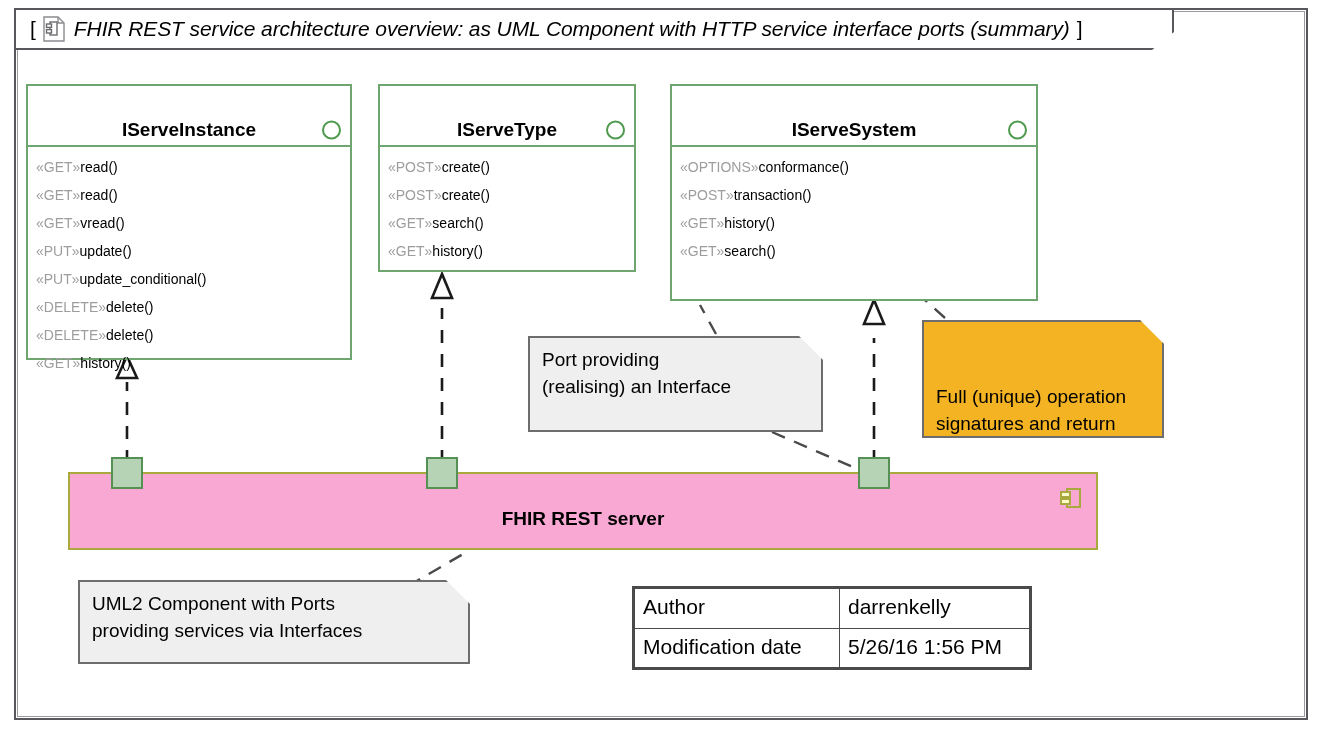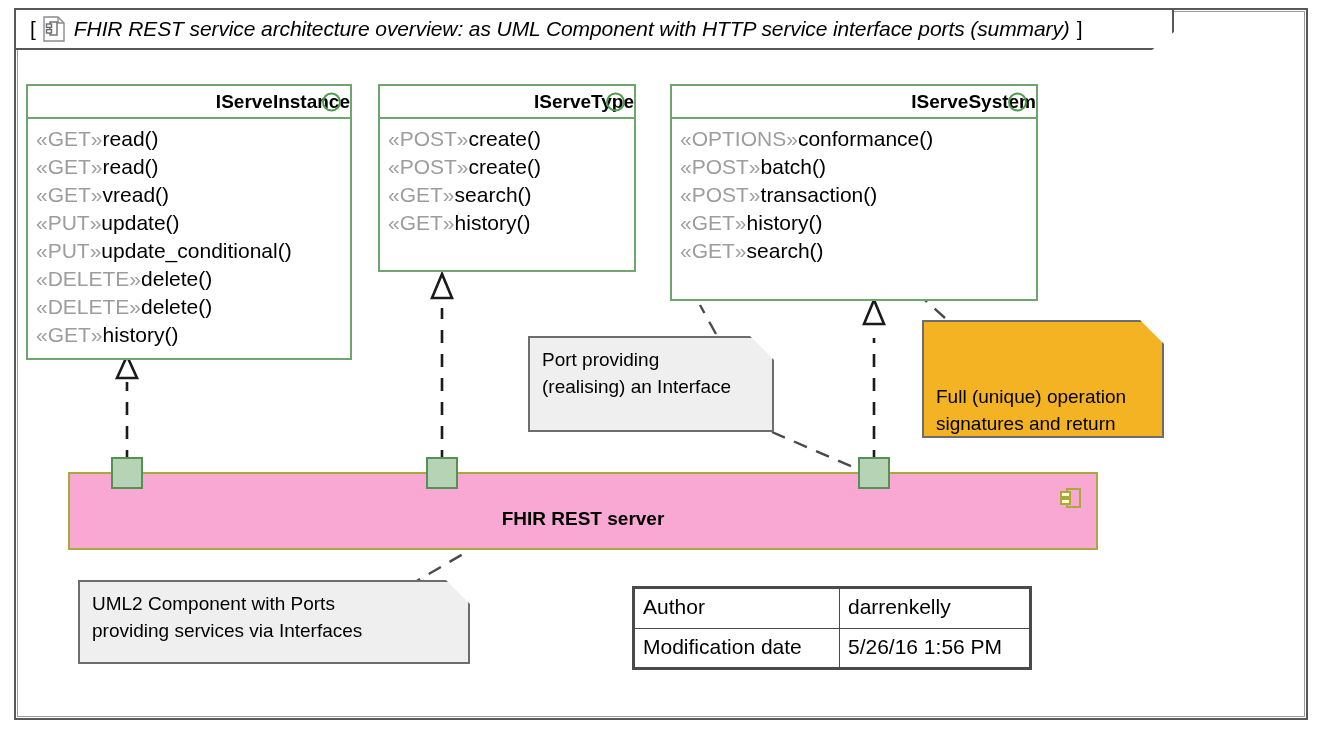--- a/index.html
+++ b/index.html
@@ -89,22 +89,23 @@
     box-sizing: border-box;
     background: #ffffff;
     border: 2px solid #6fa56f;
   }
   .iface-header {
     position: relative;
     height: 33px;
     border-bottom: 2px solid #6fa56f;
     display: flex;
     align-items: center;
-    justify-content: flex-end;
-    box-sizing: border-box;
+    justify-content: center;
+    box-sizing: border-box;
+    margin-top: 28px;
   }
   .iface-name {
     font-size: 19px;
     font-weight: bold;
     color: #000000;
   }
   .iface-circle {
     position: absolute;
     right: 9px;
     top: 50%;
@@ -112,21 +113,21 @@
     width: 19px;
     height: 19px;
     border: 2px solid #4f9a4f;
     border-radius: 50%;
     box-sizing: border-box;
   }
   .iface-ops {
     padding: 6px 0 6px 8px;
   }
   .op {
-    font-size: 21px;
+    font-size: 14px;
     line-height: 28px;
     color: #000000;
     white-space: nowrap;
   }
   .stereo {
     color: #9d9d9d;
   }
 
   
   .component {
@@ -293,28 +294,27 @@
     </div>
   </div>
 
   <div class="iface" style="left:670px; top:84px; width:368px; height:217px;">
     <div class="iface-header">
       <span class="iface-name">IServeSystem</span>
       <span class="iface-circle"></span>
     </div>
     <div class="iface-ops">
       <div class="op"><span class="stereo">«OPTIONS»</span><span>conformance()</span></div>
-      <div class="op"><span class="stereo">«POST»</span><span>batch()</span></div>
       <div class="op"><span class="stereo">«POST»</span><span>transaction()</span></div>
       <div class="op"><span class="stereo">«GET»</span><span>history()</span></div>
       <div class="op"><span class="stereo">«GET»</span><span>search()</span></div>
     </div>
   </div>
 
-  <div class="note" style="left:528px; top:336px; width:246px; height:96px;">
+  <div class="note" style="left:528px; top:336px; width:295px; height:96px;">
     <div class="note-text">Port providing
 (realising) an Interface</div>
   </div>
 
   <div class="note orange" style="left:922px; top:320px; width:242px; height:118px;">
     <div class="note-text">Full (unique) operation
 signatures and return
 types not shown here.</div>
   </div>
 

